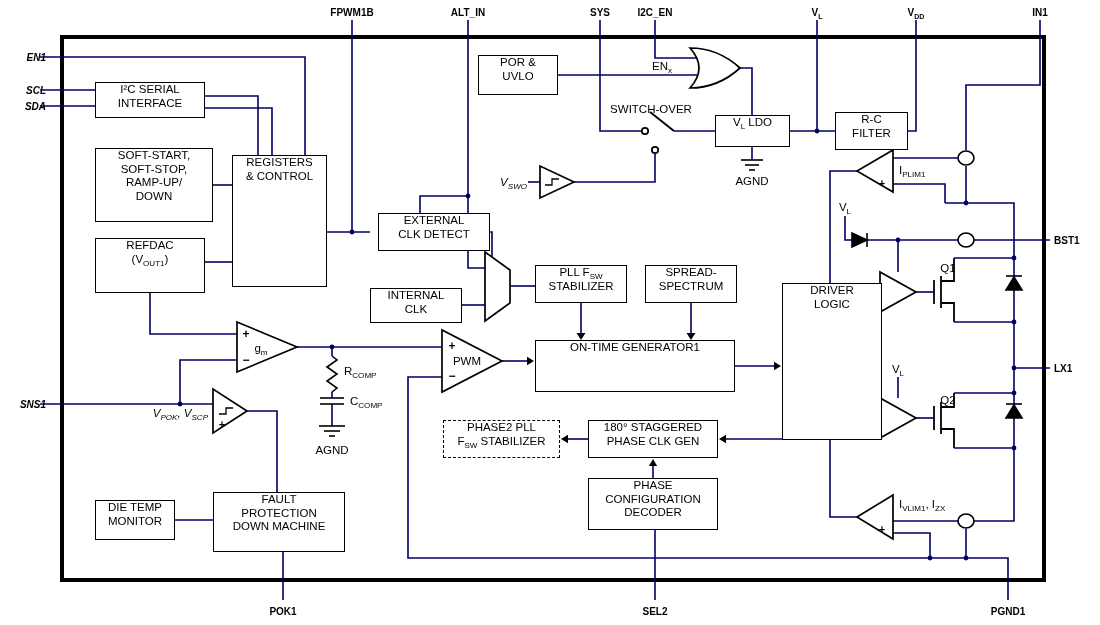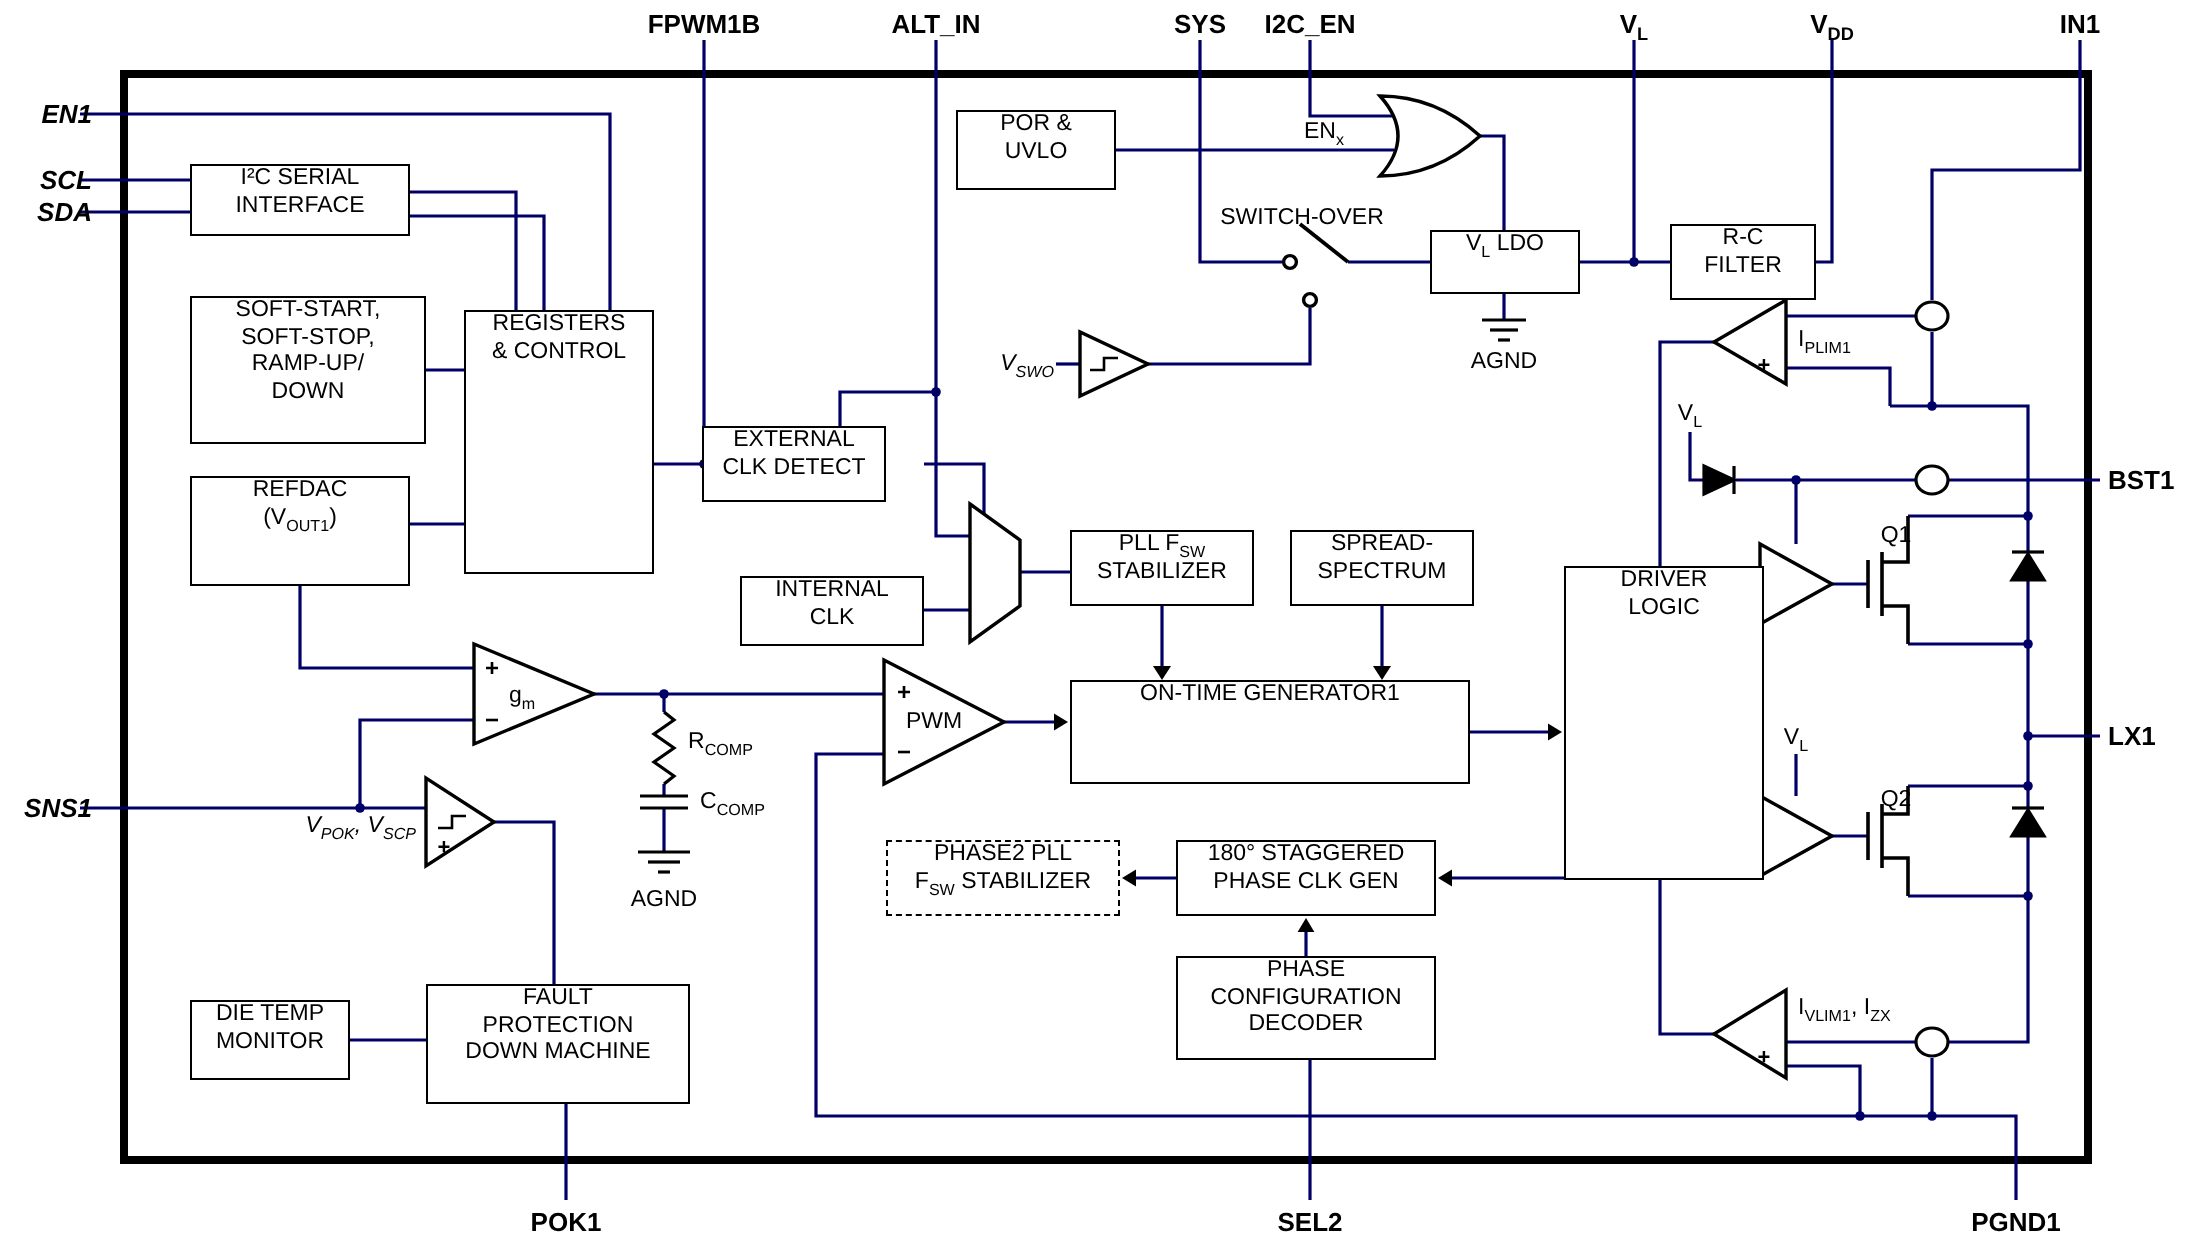--- a/index.html
+++ b/index.html
@@ -5,21 +5,21 @@
   html,body{margin:0;padding:0;background:#fff;}
   #stage{position:relative;width:1100px;height:625px;background:#fff;
          font-family:"Liberation Sans",sans-serif;color:#000;overflow:hidden;}
   #wires-svg{position:absolute;left:0;top:0;}
   .block{position:absolute;box-sizing:border-box;border:1.6px solid #000;background:#fff;
          display:flex;justify-content:center;text-align:center;
          font-size:11.5px;line-height:1.18;}
   .block.dashed{border-style:dashed;}
   .bt{white-space:pre-line;display:inline-block;}
   .lbl{position:absolute;font-size:11.5px;white-space:nowrap;transform:translate(-50%,-50%);}
-  .pin{position:absolute;font-size:13px;font-weight:700;white-space:nowrap;transform:translate(-50%,-50%);}
+  .pin{position:absolute;font-size:10px;font-weight:700;white-space:nowrap;transform:translate(-50%,-50%);}
   .al{transform:translate(0,-50%);}
   .ar{transform:translate(-100%,-50%);font-style:italic;}
   .sym{position:absolute;font-size:12px;font-weight:700;transform:translate(-50%,-50%);}
   sub{font-size:0.7em;line-height:0;}
 </style>
 </head>
 <body>
 
 <div id="stage">
 
@@ -232,21 +232,21 @@
       <span class="bt">POR &amp;
 UVLO</span>
     </div>
 <div class="block" style="left:715px;top:115px;width:75px;height:32px">
       <span class="bt">V<sub>L</sub> LDO</span>
     </div>
 <div class="block" style="left:835px;top:112px;width:73px;height:38px">
       <span class="bt">R-C
 FILTER</span>
     </div>
-<div class="block" style="left:351px;top:213px;width:92px;height:38px">
+<div class="block" style="left:378px;top:213px;width:112px;height:38px">
       <span class="bt">EXTERNAL
 CLK DETECT</span>
     </div>
 <div class="block" style="left:370px;top:288px;width:92px;height:35px">
       <span class="bt">INTERNAL
 CLK</span>
     </div>
 <div class="block" style="left:535px;top:265px;width:92px;height:38px">
       <span class="bt">PLL F<sub>SW</sub><br>STABILIZER</span>
     </div>

